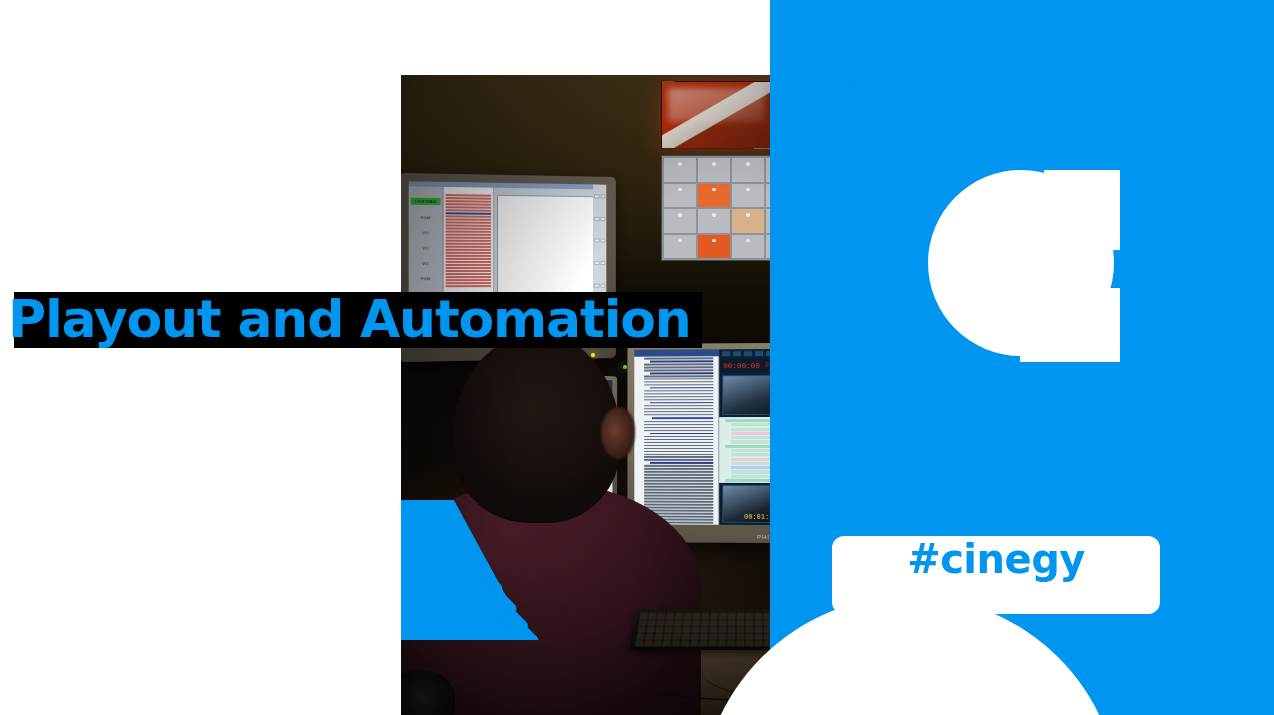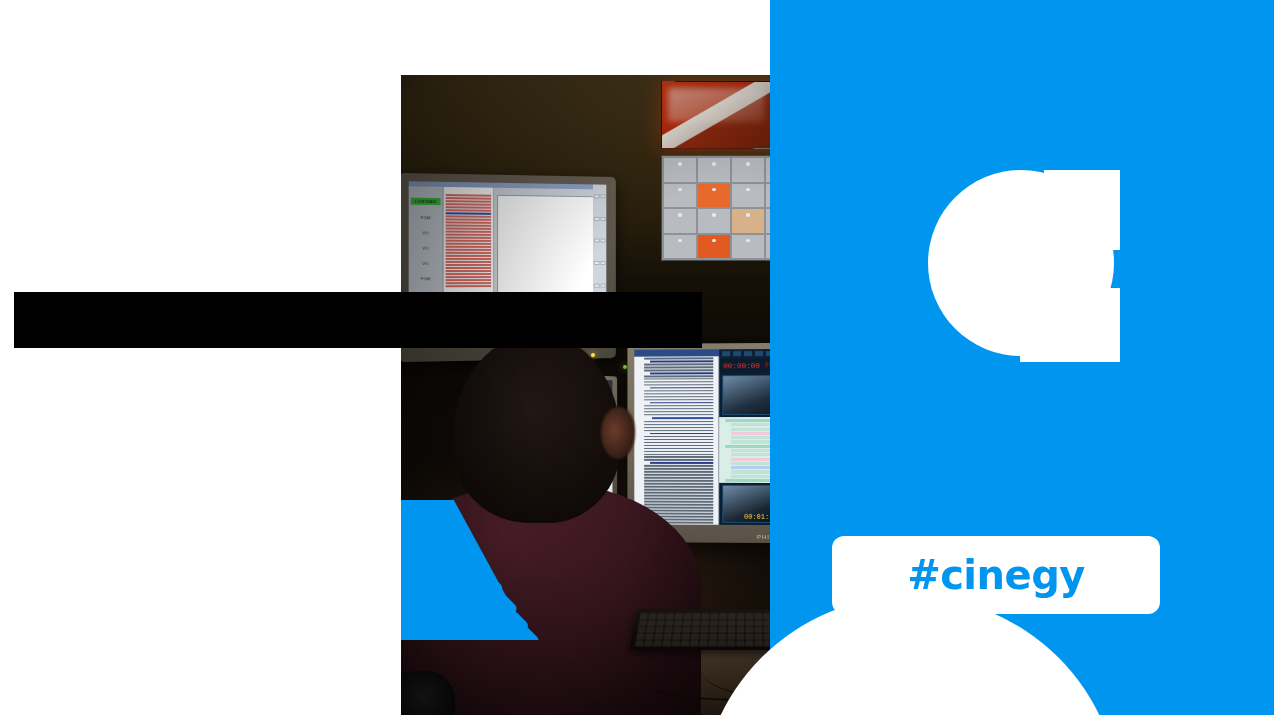--- a/index.html
+++ b/index.html
@@ -354,21 +354,21 @@
     position:absolute; left:8px; top:284px;
     font-size:52px; font-weight:bold; color:var(--brand);
     letter-spacing:-1.2px; line-height:70px;
     white-space:nowrap;
     font-family:"DejaVu Sans", sans-serif;
   }
 
   .hashtag-badge {
     position:absolute; left:832px; top:536px; width:328px; height:78px;
     background:#ffffff; border-radius:12px;
-    display:flex; align-items:center; justify-content:center;
+    display:flex; justify-content:center;
   }
   .hashtag-text {
     font-size:40px; font-weight:bold; color:var(--brand);
     letter-spacing:-.5px;
     font-family:"DejaVu Sans", sans-serif;
   }
 
   :root { --brand:#0095ef; }
 </style>
 </head>
@@ -790,18 +790,19 @@
       <i style="left:92px; top:88px; width:72px;"></i>
       <i style="left:106px; top:104px; width:62px;"></i>
       <i style="left:122px; top:120px; width:46px;"></i>
     </div>
   </div>
 
   <div class="mask-left"></div>
   <div class="mask-top"></div>
 
   <div class="title-band"></div>
+  <div class="title-text">Playout and Automation</div>
 
   <div class="hashtag-badge">
     <span class="hashtag-text">#cinegy</span>
   </div>
 
 </div>
 
 </body></html>

